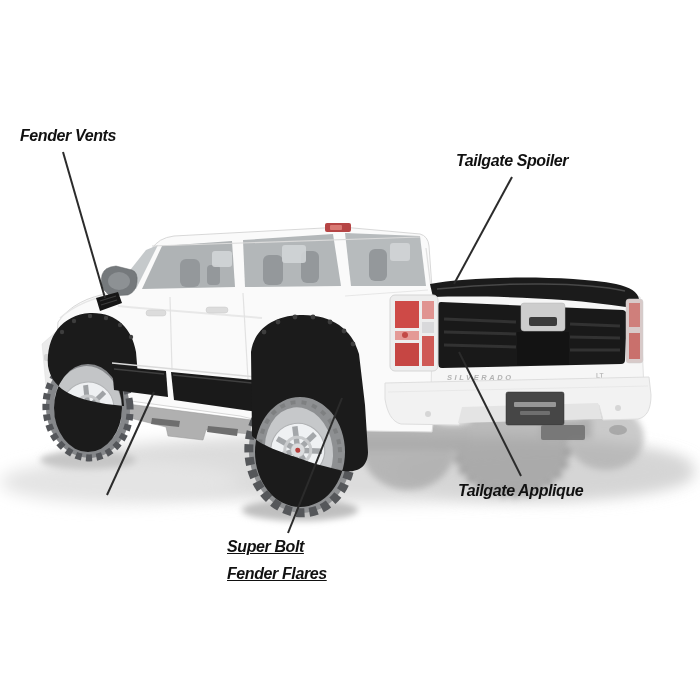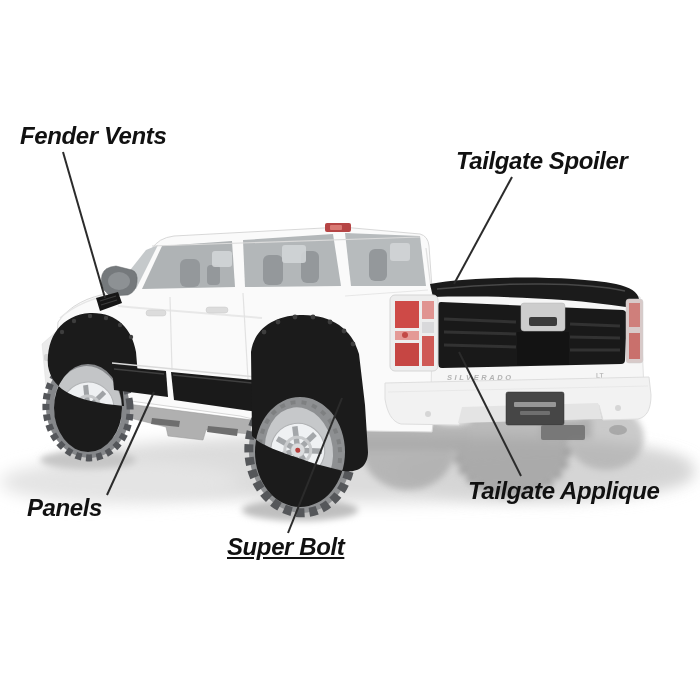--- a/index.html
+++ b/index.html
@@ -4,21 +4,21 @@
 <style>
   html,body{margin:0;padding:0;background:#ffffff;}
   #stage{
     position:relative;width:700px;height:700px;background:#ffffff;
     font-family:"Liberation Sans", sans-serif;overflow:hidden;
   }
   #truck-svg{position:absolute;left:0;top:0;width:700px;height:700px;}
   .label{
     position:absolute;
     font-style:italic;font-weight:700;
-    font-size:24px;line-height:27px;
+    font-size:16px;line-height:27px;
     color:#111111;letter-spacing:-0.4px;
     white-space:nowrap;
   }
 </style>
 </head>
 <body>
 
 <div id="stage">
 
 <svg id="truck-svg" viewBox="0 0 700 700" xmlns="http://www.w3.org/2000/svg">
@@ -246,22 +246,22 @@
     <line x1="342" y1="398" x2="288" y2="533"></line>
     <line x1="459" y1="352" x2="521" y2="476"></line>
   </g>
 </svg>
 
 <div class="label" style="left:20px;top:122px;">Fender Vents</div>
 
 <div class="label" style="left:456px;top:147px;text-align:right;">Tailgate Spoiler</div>
 
 <div class="label" style="left:27px;top:494px;">
-  <div>Panels</div>
 </div>
 
 <div class="label" style="left:227px;top:533px;text-decoration:underline;">
   <div>Super Bolt</div>
+  <div>Fender Flares</div>
 </div>
 
-<div class="label" style="left:468px;top:477px;">Tailgate Applique</div>
+<div class="label" style="left:458px;top:477px;">Tailgate Applique</div>
 
 </div>
 
 </body></html>

